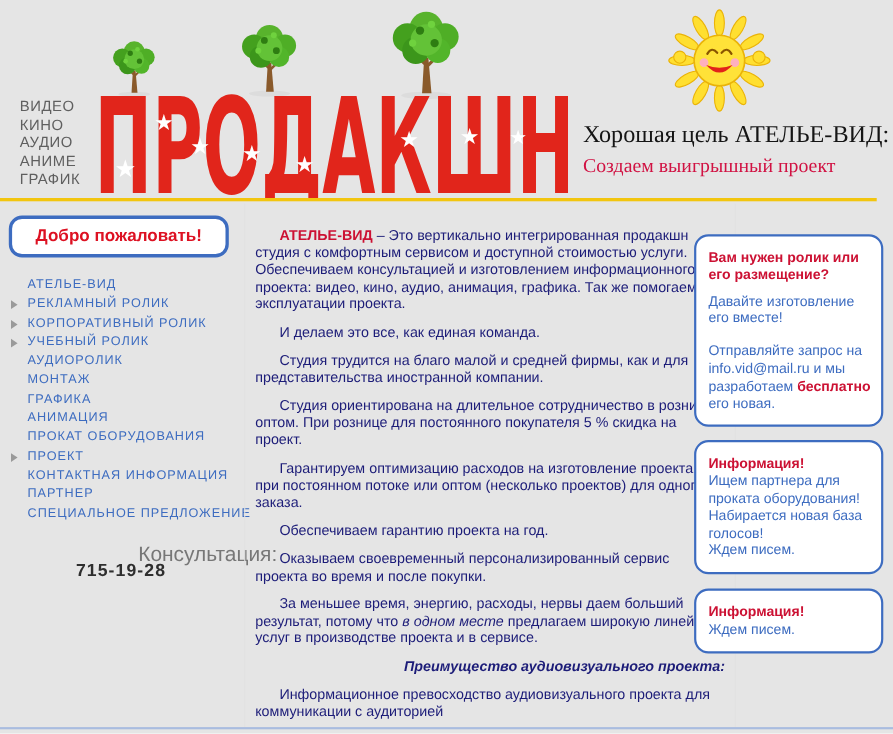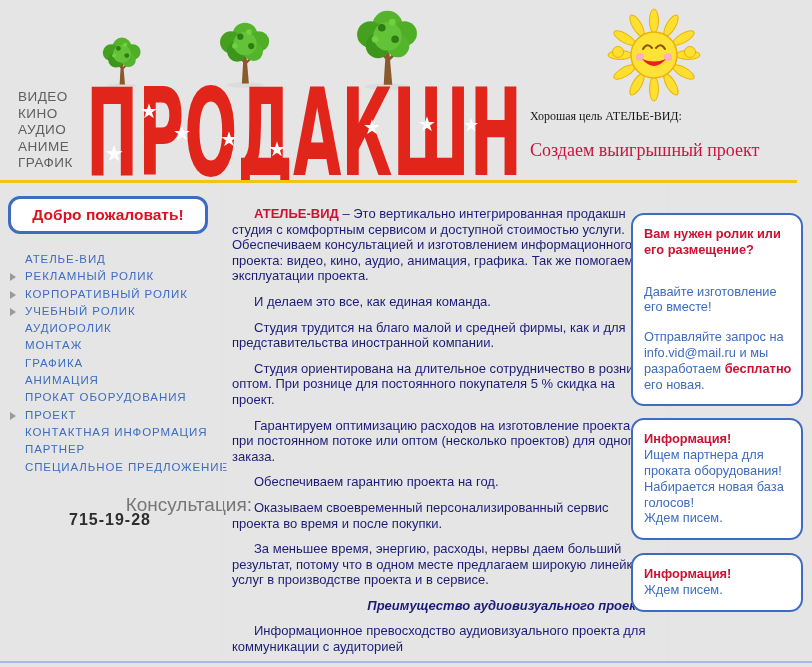--- a/index.html
+++ b/index.html
@@ -6,21 +6,21 @@
   .page{position:relative;width:812px;height:667px;background:#e5e5e5;overflow:hidden;
         font-family:"Liberation Sans",sans-serif;}
 
   
   .services{position:absolute;left:18px;top:89px;color:#5f5f5f;font-size:13.5px;
             line-height:16.6px;letter-spacing:.5px;}
   .logo-svg{position:absolute;left:86px;top:84px;}
   .trees-svg{position:absolute;left:78px;top:4px;}
   .sun-svg{position:absolute;left:604px;top:6px;}
   .tagline-black{position:absolute;left:530px;top:109px;font-family:"Liberation Serif",serif;
-                 font-size:12px;color:#151515;}
+                 font-size:22px;color:#151515;}
   .tagline-red{position:absolute;left:530px;top:140px;font-family:"Liberation Serif",serif;
                font-size:18px;color:#d11243;}
   .gold-line{position:absolute;left:0;top:180px;width:797px;height:3px;background:#f2c50f;}
 
   
   .welcome-btn{position:absolute;left:8px;top:196px;width:200px;height:38px;
                border:3px solid #3d6cc0;border-radius:12px;background:#fff;
                display:flex;align-items:center;justify-content:center;
                color:#dd1122;font-weight:bold;font-size:15.5px;cursor:pointer;box-sizing:border-box;}
   .nav{position:absolute;left:0;top:251px;width:220px;}
@@ -36,33 +36,33 @@
 
   
   .content{position:absolute;left:222px;top:185px;width:447px;height:476px;box-sizing:border-box;
            border-left:1px solid #e2e2e2;border-right:1px solid #e2e2e2;
            padding:21px 9px 0 9px;color:#1c1c78;font-size:13px;line-height:15.6px;}
   .content p{margin:0 0 10px 0;}
   .content p.indent{text-indent:22px;}
   .content p.center{text-align:right;text-indent:0;font-style:italic;}
   .seg-plain{}
   .seg-red-bold{color:#cc1133;font-weight:bold;}
-  .seg-italic{}
+  .seg-italic{font-style:italic;}
   .seg-bold{font-weight:bold;}
   .seg-email{color:#1c1c78;}
 
   
   .aside{position:absolute;left:631px;top:185px;width:172px;}
   .aside-box{border:2px solid #3d6cc0;border-radius:13px;background:#fff;box-sizing:border-box;
              padding:11px 8px 12px 11px;color:#3d6cc0;font-size:12.8px;line-height:15.8px;}
   .aside-box.b1{margin-top:28px;}
   .aside-box.b2{margin-top:12px;}
   .aside-box.b3{margin-top:13px;}
   .box-title{color:#cc1133;font-weight:bold;}
-  .aside-box.spaced .box-title{margin-bottom:26px;}
+  .aside-box.spaced .box-title{margin-bottom:8px;}
   .aside-box.spaced .box-par{margin-bottom:14px;}
   .aside-box .box-par:last-child{margin-bottom:0;}
   .aside-box .seg-email{color:#3d6cc0;cursor:pointer;}
   .aside-box .seg-red-bold{color:#cc1133;font-weight:bold;}
 
   .blue-line{position:absolute;left:0;top:661px;width:812px;height:2px;background:#a9bcdf;}
 </style>
 </head>
 <body>
 

